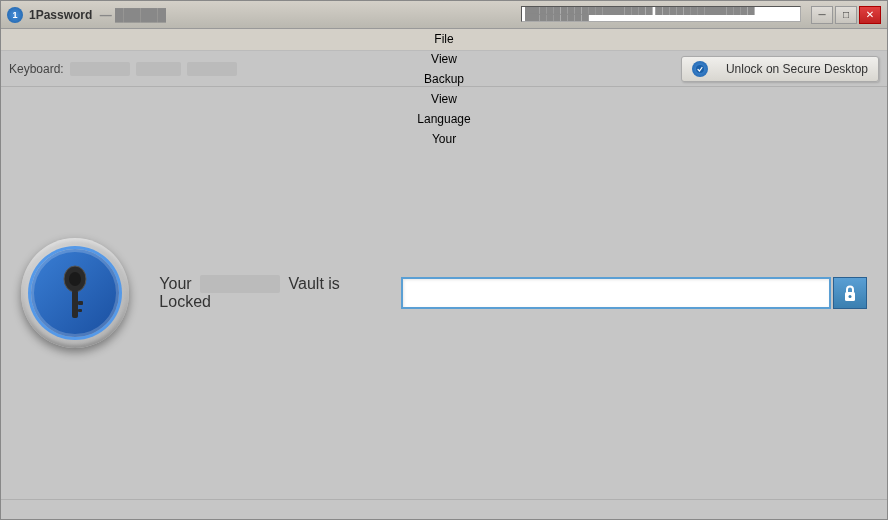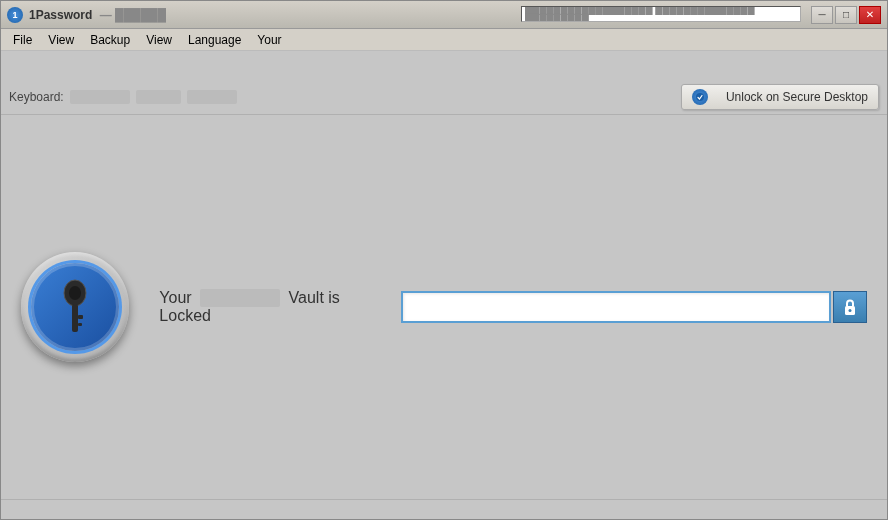--- a/index.html
+++ b/index.html
@@ -85,41 +85,41 @@
 
     
     .menu-bar {
       background: #d4d0c8;
       height: 22px;
       display: flex;
       align-items: center;
       padding: 0 4px;
       border-bottom: 1px solid #bbb;
       flex-shrink: 0;
+      flex-direction: column;
     }
 
     .menu-item {
       padding: 3px 8px;
       font-size: 12px;
       color: #000;
       cursor: pointer;
       position: relative;
     }
 
     
     .toolbar {
       background: #c6c6c6;
       height: 36px;
       display: flex;
       align-items: center;
       justify-content: space-between;
       padding: 12px 8px;
       border-bottom: 1px solid #b0b0b0;
       flex-shrink: 0;
-      margin-top: 28px;
     }
 
     .keyboard-label {
       display: flex;
       align-items: center;
       gap: 6px;
       font-size: 12px;
       color: #444;
     }
 

